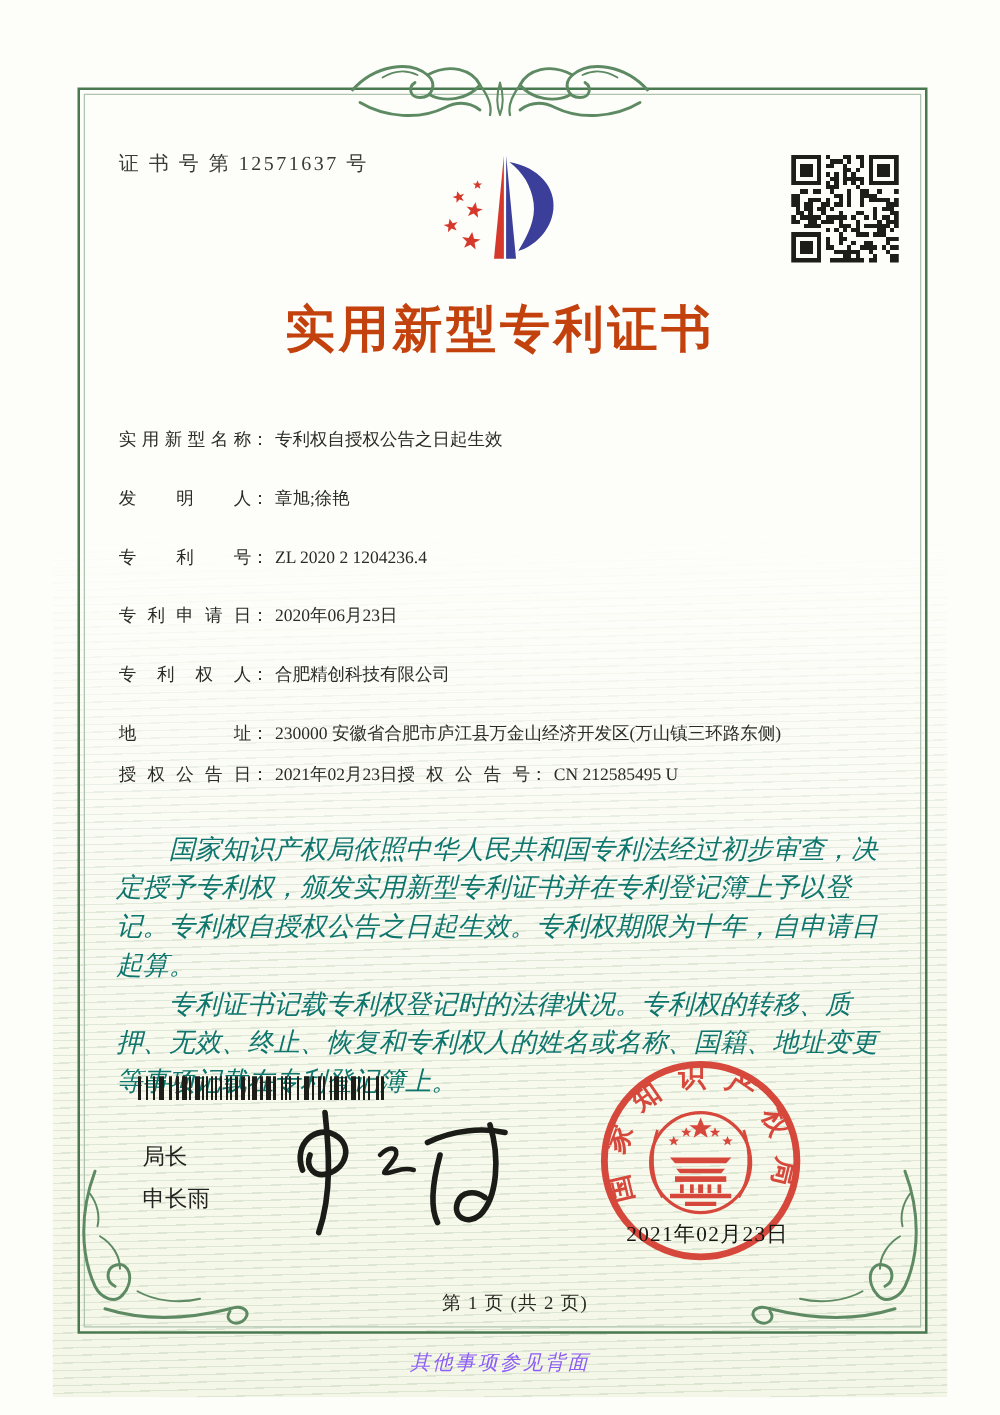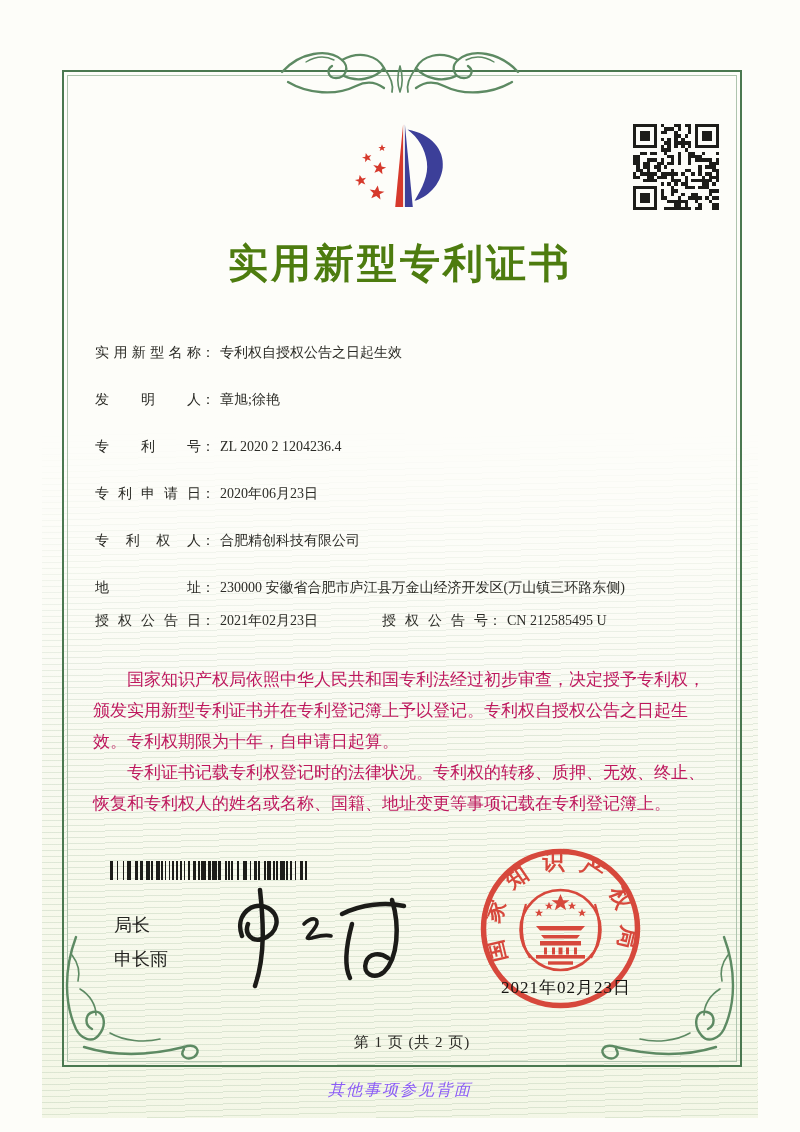--- a/index.html
+++ b/index.html
@@ -36,39 +36,39 @@
   .cert-number {
     position:absolute; left:95px; top:121px;
     font-size:16px; letter-spacing:2px; color:#3a3a34;
   }
   .logo { position:absolute; left:338px; top:106px; }
   .qr { position:absolute; left:633px; top:124px; width:86px; height:86px; }
 
   .title {
     position:absolute; left:0; top:236px; width:100%;
     text-align:center; font-size:40px; font-weight:bold;
-    letter-spacing:3px; color:#4d7c0f;
+    letter-spacing:3px; color:#c2410c;
   }
 
   .fields { position:absolute; left:95px; top:340px; width:590px; font-size:14px; }
   .frow { display:flex; margin-bottom:22px; line-height:25px; }
   .frow-addr { margin-bottom:8px; }
   .flabel {
     width:106px; flex:0 0 106px;
     text-align:justify; text-align-last:justify; -moz-text-align-last:justify;
   }
   .fcolon { width:19px; flex:0 0 19px; }
   .fvalue { width:452px; }
   .field2 { display:flex; }
-  .field2 + .field2 { margin-left:64px; }
+  .field2 + .field2 { }
   .flabel2 { width:106px; flex:0 0 106px; text-align:justify; text-align-last:justify; }
 
   .paragraphs {
     position:absolute; left:93px; top:664px; width:616px;
-    font-size:17px; line-height:31px; color:#be185d; 
+    font-size:21px; line-height:31px; color:#0f766e; font-style:italic;
   }
   .paragraphs p { margin:0; text-indent:2em; }
 
   .barcode { position:absolute; left:110px; top:861px; }
 
   .issuer {
     position:absolute; left:114px; top:908px;
     font-family:Liberation Sans, sans-serif;
     font-size:18px; color:#232320;
   }
@@ -136,20 +136,21 @@
       <path d="M22,4 C10,36 10,70 22,96 C27,106 38,110 44,103"></path>
       <path d="M44,103 C54,92 50,76 39,79 C31,81 30,92 38,96"></path>
       <path d="M26,56 C36,62 42,72 42,82" stroke-width="1.6"></path>
       <path d="M30,114 C62,124 98,122 130,114"></path>
       <path d="M130,114 C142,110 148,118 140,124 C133,128 125,123 130,116"></path>
       <path d="M56,100 C70,108 90,110 106,106" stroke-width="1.6"></path>
       <path d="M18,22 C24,30 26,40 24,48" stroke-width="1.6"></path>
     </g>
   </svg>
 
+  <div class="cert-number">证 书 号 第 12571637 号</div>
 
   <svg class="logo" width="132" height="114" viewBox="0 0 150 120">
     <path d="M74,16 L65,110 L74,110 Z" fill="#d6392c"></path>
     <path d="M76,16 L85,110 L76,110 Z" fill="#3c3f99"></path>
     <path d="M79,22 C106,27 121,45 119,65 C117,85 101,99 87,103
              C96,88 103,74 101,59 C99,44 91,31 79,22 Z" fill="#3c3f99"></path>
     <g fill="#d6392c">
       <path transform="translate(50,43) scale(0.42)" d="M0,-10 L2.9,-3.1 10,-3.1 4.2,1.2 6.2,8.1 0,4 -6.2,8.1 -4.2,1.2 -10,-3.1 -2.9,-3.1 Z"></path>
       <path transform="translate(33,54) scale(0.55) rotate(-15)" d="M0,-10 L2.9,-3.1 10,-3.1 4.2,1.2 6.2,8.1 0,4 -6.2,8.1 -4.2,1.2 -10,-3.1 -2.9,-3.1 Z"></path>
       <path transform="translate(47,66) scale(0.75) rotate(10)" d="M0,-10 L2.9,-3.1 10,-3.1 4.2,1.2 6.2,8.1 0,4 -6.2,8.1 -4.2,1.2 -10,-3.1 -2.9,-3.1 Z"></path>

